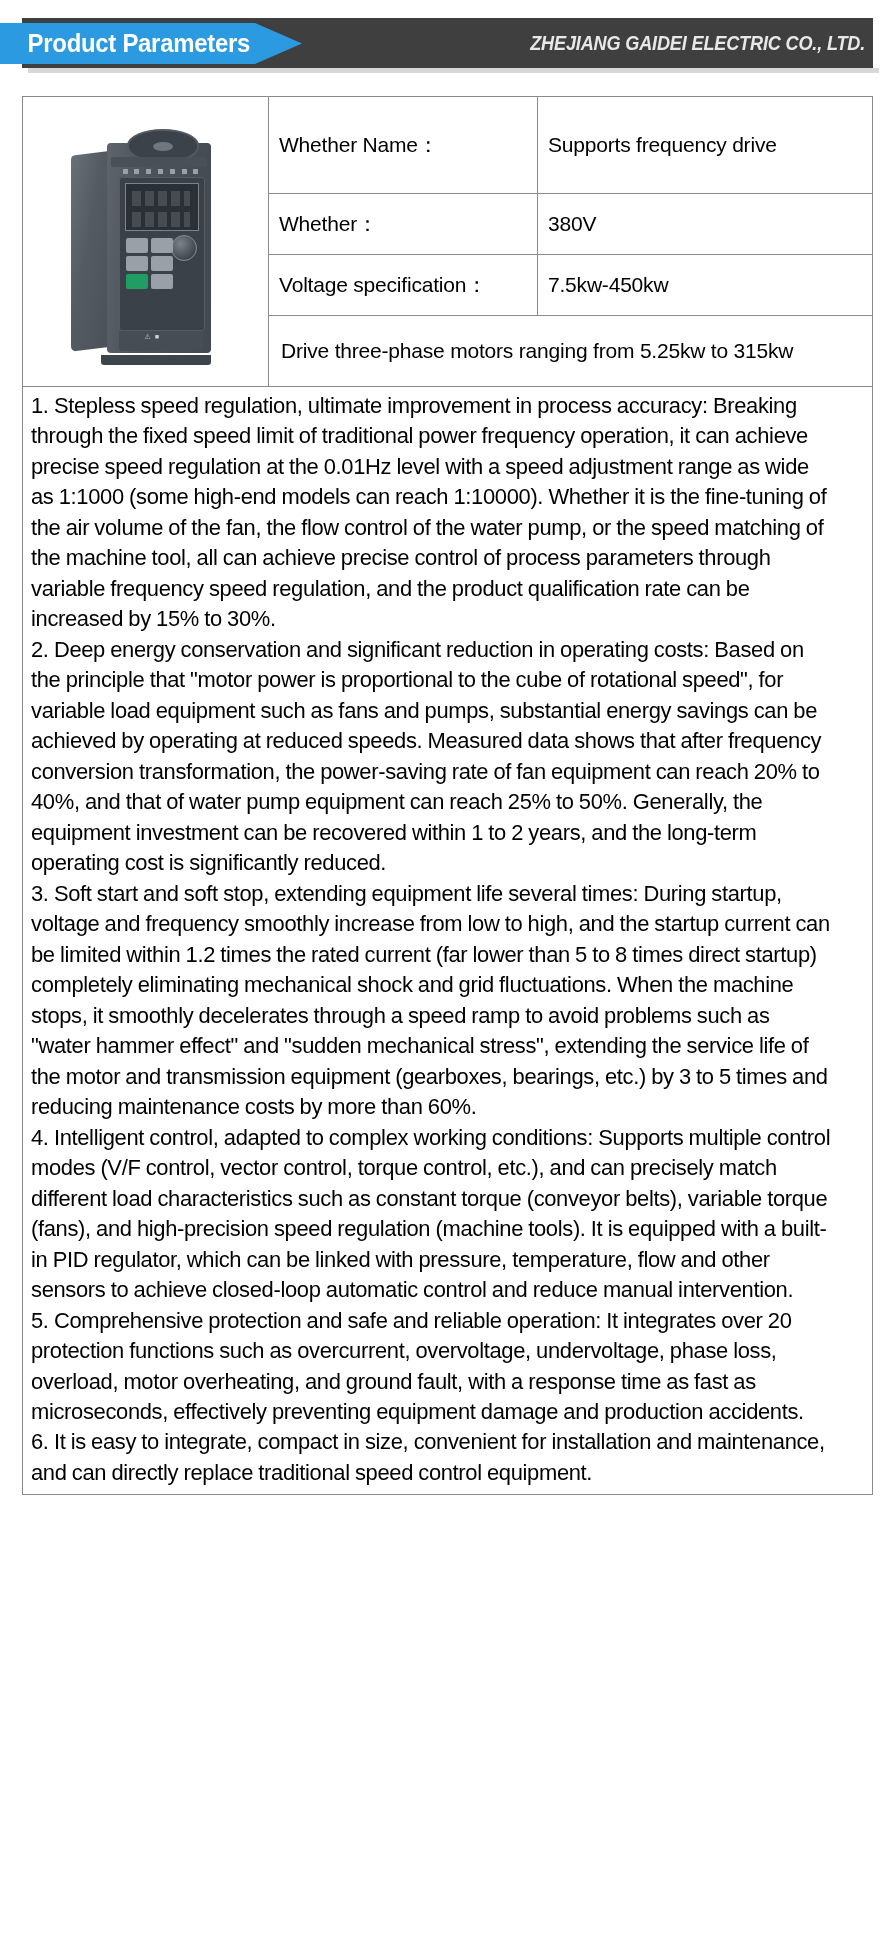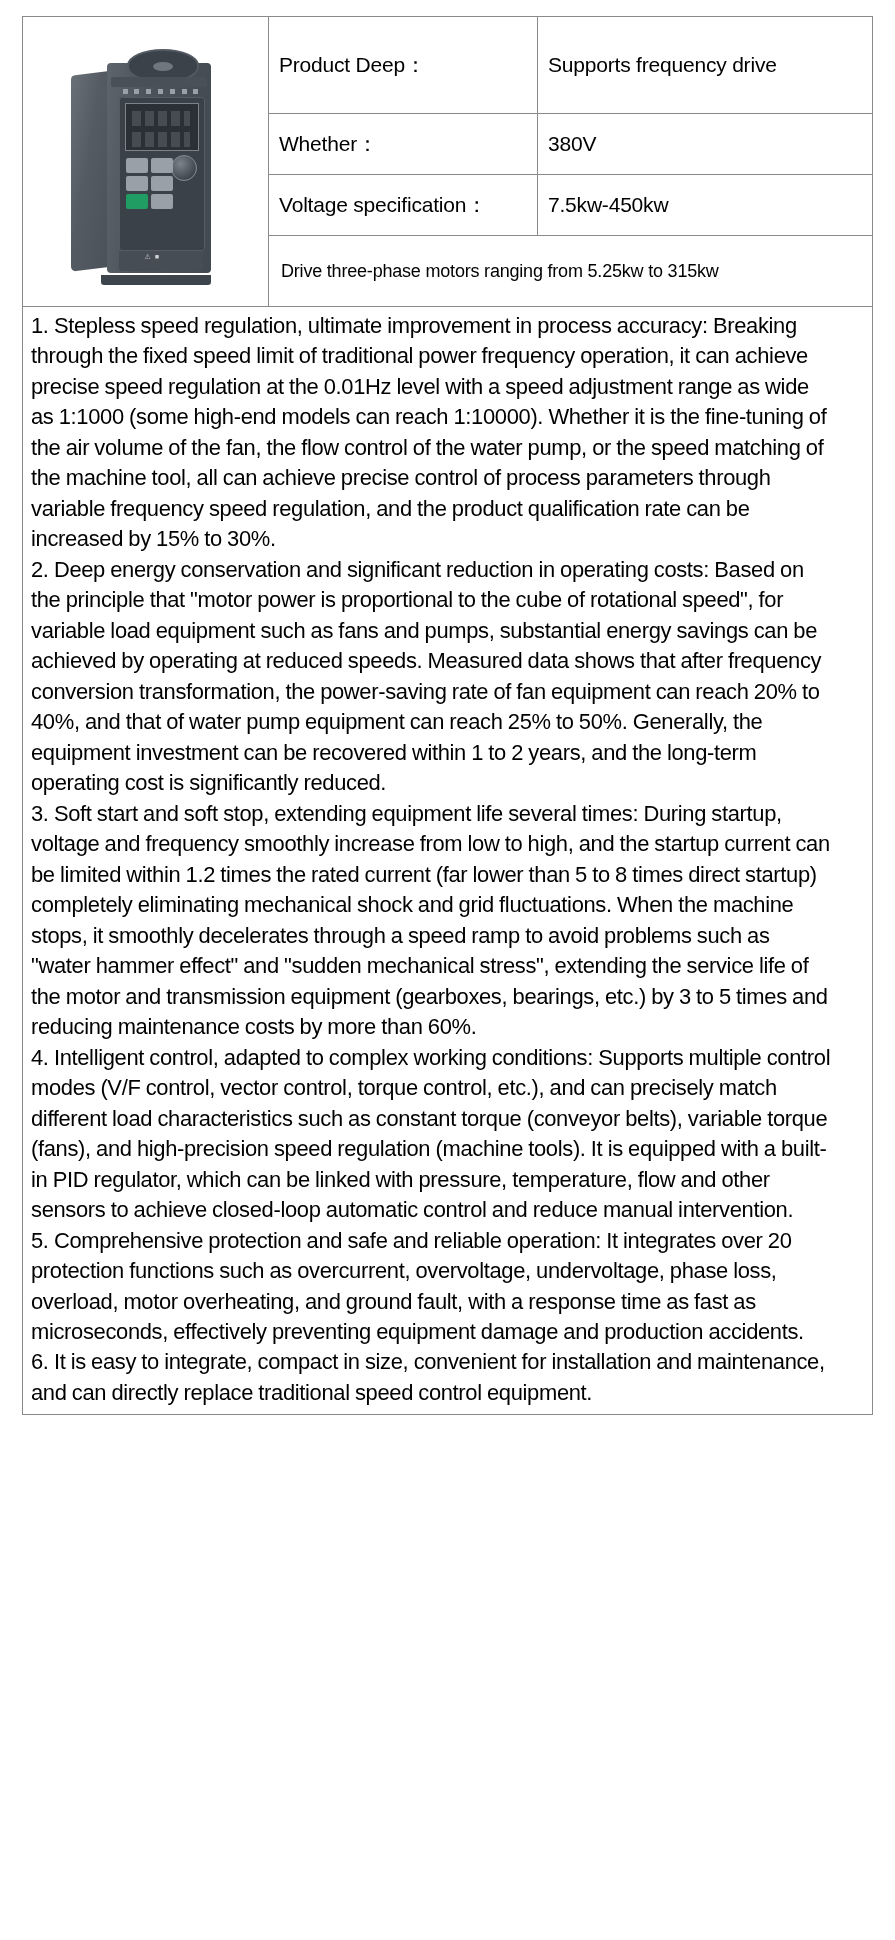--- a/index.html
+++ b/index.html
@@ -88,21 +88,21 @@
   td.photo-cell{
     width:245px;
     padding:0;
     text-align:center;
     vertical-align:middle;
     border-bottom:1px solid #8a8a8a;
   }
   td.label-cell{ width:250px; height:84px; }
   td.value-cell{ }
   td.merged-cell{
-    font-size:18px;
+    font-size:21px;
     padding-left:12px;
   }
   .nowrap-cell{white-space:nowrap;overflow:hidden;}
 
   
   .drive{
     position:relative;
     width:150px;
     height:232px;
     margin:16px auto 14px auto;
@@ -232,20 +232,28 @@
     transform-origin:left center;
     text-align:left;
     word-spacing:-0.5px;
   }
 </style>
 </head>
 <body>
 
 <div class="page">
 
+  <div class="header-wrap">
+    <div class="header-bar"></div>
+    <div class="header-shadow"></div>
+    <div class="banner">
+      <span class="banner-text">Product Parameters</span>
+    </div>
+    <div class="company">ZHEJIANG GAIDEI ELECTRIC CO., LTD.</div>
+  </div>
 
   <div class="content">
 
     <table class="spec-table">
       <tbody>
           <tr>
         <td class="photo-cell" rowspan="4">
           <div class="drive">
             <div class="side"></div>
             <div class="body"></div>
@@ -273,21 +281,21 @@
                     <b class="w"></b>
                 <b class="g"></b>
                     <b class="w"></b>
               </div>
             </div>
             <div class="lower"></div>
             <div class="warn">⚠ ■</div>
             <div class="foot"></div>
           </div>
         </td>
-        <td class="label-cell">Product Deep：</td>
+        <td class="label-cell">Whether Name：</td>
         <td class="value-cell">Supports frequency drive</td>
       </tr>
       <tr>
         <td class="label-cell" style="height:48px">Whether：</td>
         <td class="value-cell">380V</td>
       </tr>
       <tr>
         <td class="label-cell nowrap-cell" style="height:48px">Voltage specification：</td>
         <td class="value-cell">7.5kw-450kw</td>
       </tr>

